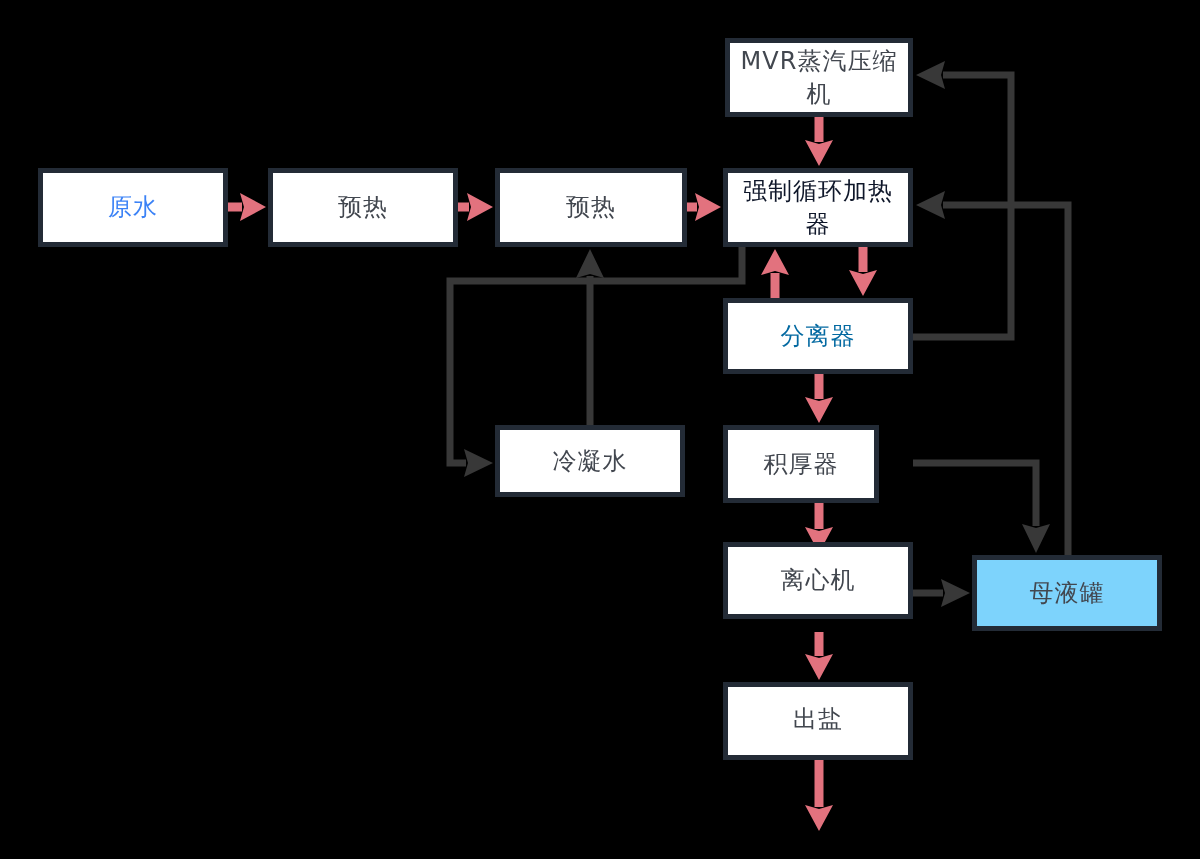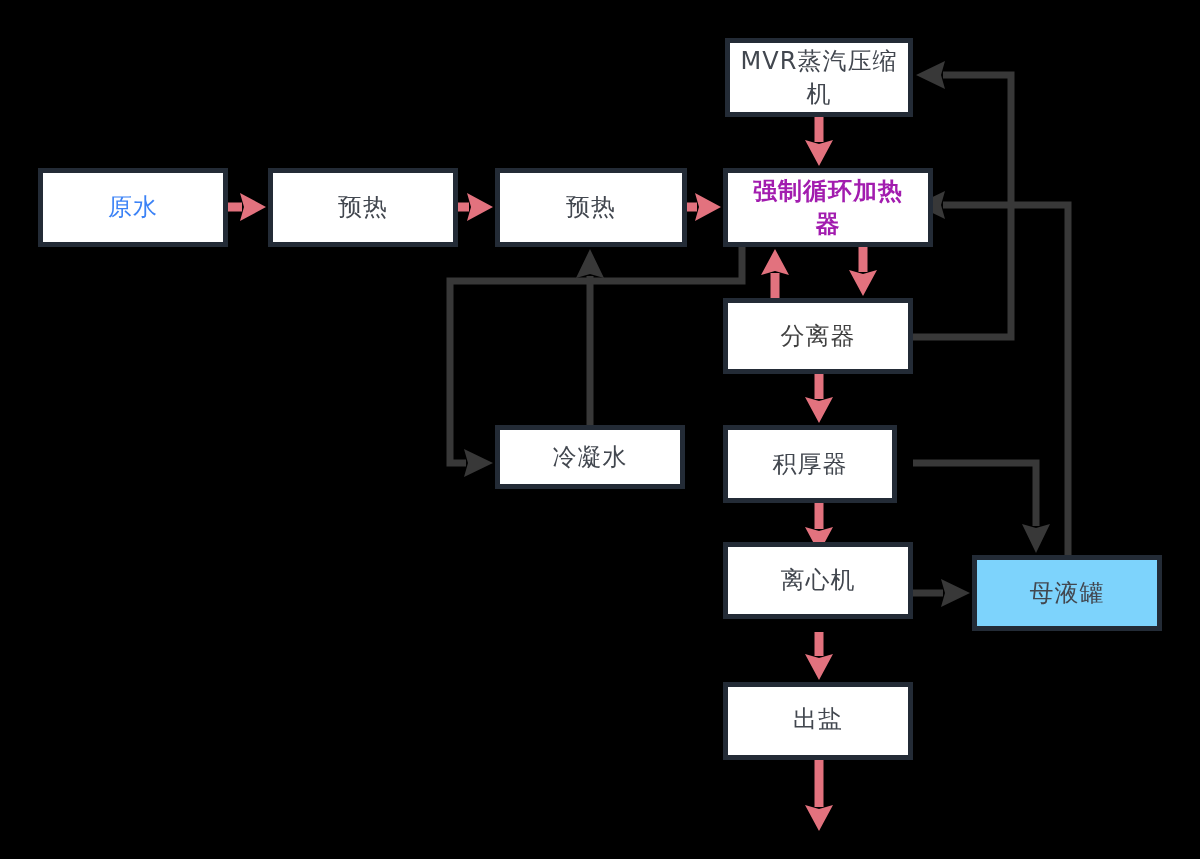--- a/index.html
+++ b/index.html
@@ -68,21 +68,21 @@
       <path d="M742 247 L742 281 L450 281 L450 463 L466 463" fill="none" stroke="#383838" stroke-width="7"></path>
       <polygon points="493,463 464,477 468,463 464,449" fill="#383838"></polygon>
       <path d="M590 425 L590 276" fill="none" stroke="#383838" stroke-width="7"></path>
       <polygon points="590,249 604,278 590,274 576,278" fill="#383838"></polygon>
     </svg>
 <div class="node" style="left: 38px; top: 168px; width: 190px; height: 79px; background: rgb(255, 255, 255); border-color: rgb(35, 43, 54); color: #3b82f6;">原水</div>
     <div class="node" style="left: 268px; top: 168px; width: 190px; height: 79px; background: rgb(255, 255, 255); border-color: rgb(35, 43, 54); color: rgb(66, 71, 79);">预热</div>
     <div class="node" style="left: 495px; top: 168px; width: 192px; height: 79px; background: rgb(255, 255, 255); border-color: rgb(35, 43, 54); color: rgb(66, 71, 79);">预热</div>
     <div class="node" style="left: 725px; top: 38px; width: 188px; height: 79px; background: rgb(255, 255, 255); border-color: rgb(35, 43, 54); color: rgb(66, 71, 79);">MVR蒸汽压缩
 机</div>
-    <div class="node" style="left: 723px; top: 168px; width: 210px; height: 79px; background: rgb(255, 255, 255); border-color: rgb(35, 43, 54); color: #a21caf; font-weight: bold;">强制循环加热
+    <div class="node" style="left: 723px; top: 168px; width: 190px; height: 79px; background: rgb(255, 255, 255); border-color: rgb(35, 43, 54); color: #0f172a;">强制循环加热
 器</div>
-    <div class="node" style="left: 723px; top: 298px; width: 190px; height: 76px; background: rgb(255, 255, 255); border-color: rgb(35, 43, 54); color: #404040;">分离器</div>
-    <div class="node" style="left: 495px; top: 425px; width: 190px; height: 64px; background: rgb(255, 255, 255); border-color: rgb(35, 43, 54); color: rgb(66, 71, 79);">冷凝水</div>
-    <div class="node" style="left: 723px; top: 425px; width: 174px; height: 78px; background: rgb(255, 255, 255); border-color: rgb(35, 43, 54); color: rgb(66, 71, 79);">积厚器</div>
+    <div class="node" style="left: 723px; top: 298px; width: 190px; height: 76px; background: rgb(255, 255, 255); border-color: rgb(35, 43, 54); color: #0369a1;">分离器</div>
+    <div class="node" style="left: 495px; top: 425px; width: 190px; height: 72px; background: rgb(255, 255, 255); border-color: rgb(35, 43, 54); color: rgb(66, 71, 79);">冷凝水</div>
+    <div class="node" style="left: 723px; top: 425px; width: 156px; height: 78px; background: rgb(255, 255, 255); border-color: rgb(35, 43, 54); color: rgb(66, 71, 79);">积厚器</div>
     <div class="node" style="left: 723px; top: 542px; width: 190px; height: 77px; background: rgb(255, 255, 255); border-color: rgb(35, 43, 54); color: rgb(66, 71, 79);">离心机</div>
     <div class="node" style="left: 972px; top: 555px; width: 190px; height: 76px; background: #7dd3fc; border-color: rgb(35, 43, 54); color: rgb(66, 71, 79);">母液罐</div>
     <div class="node" style="left: 723px; top: 682px; width: 190px; height: 78px; background: rgb(255, 255, 255); border-color: rgb(35, 43, 54); color: rgb(66, 71, 79); font-family: Liberation Mono, monospace;">出盐</div>
   </div>
 
 </body></html>

